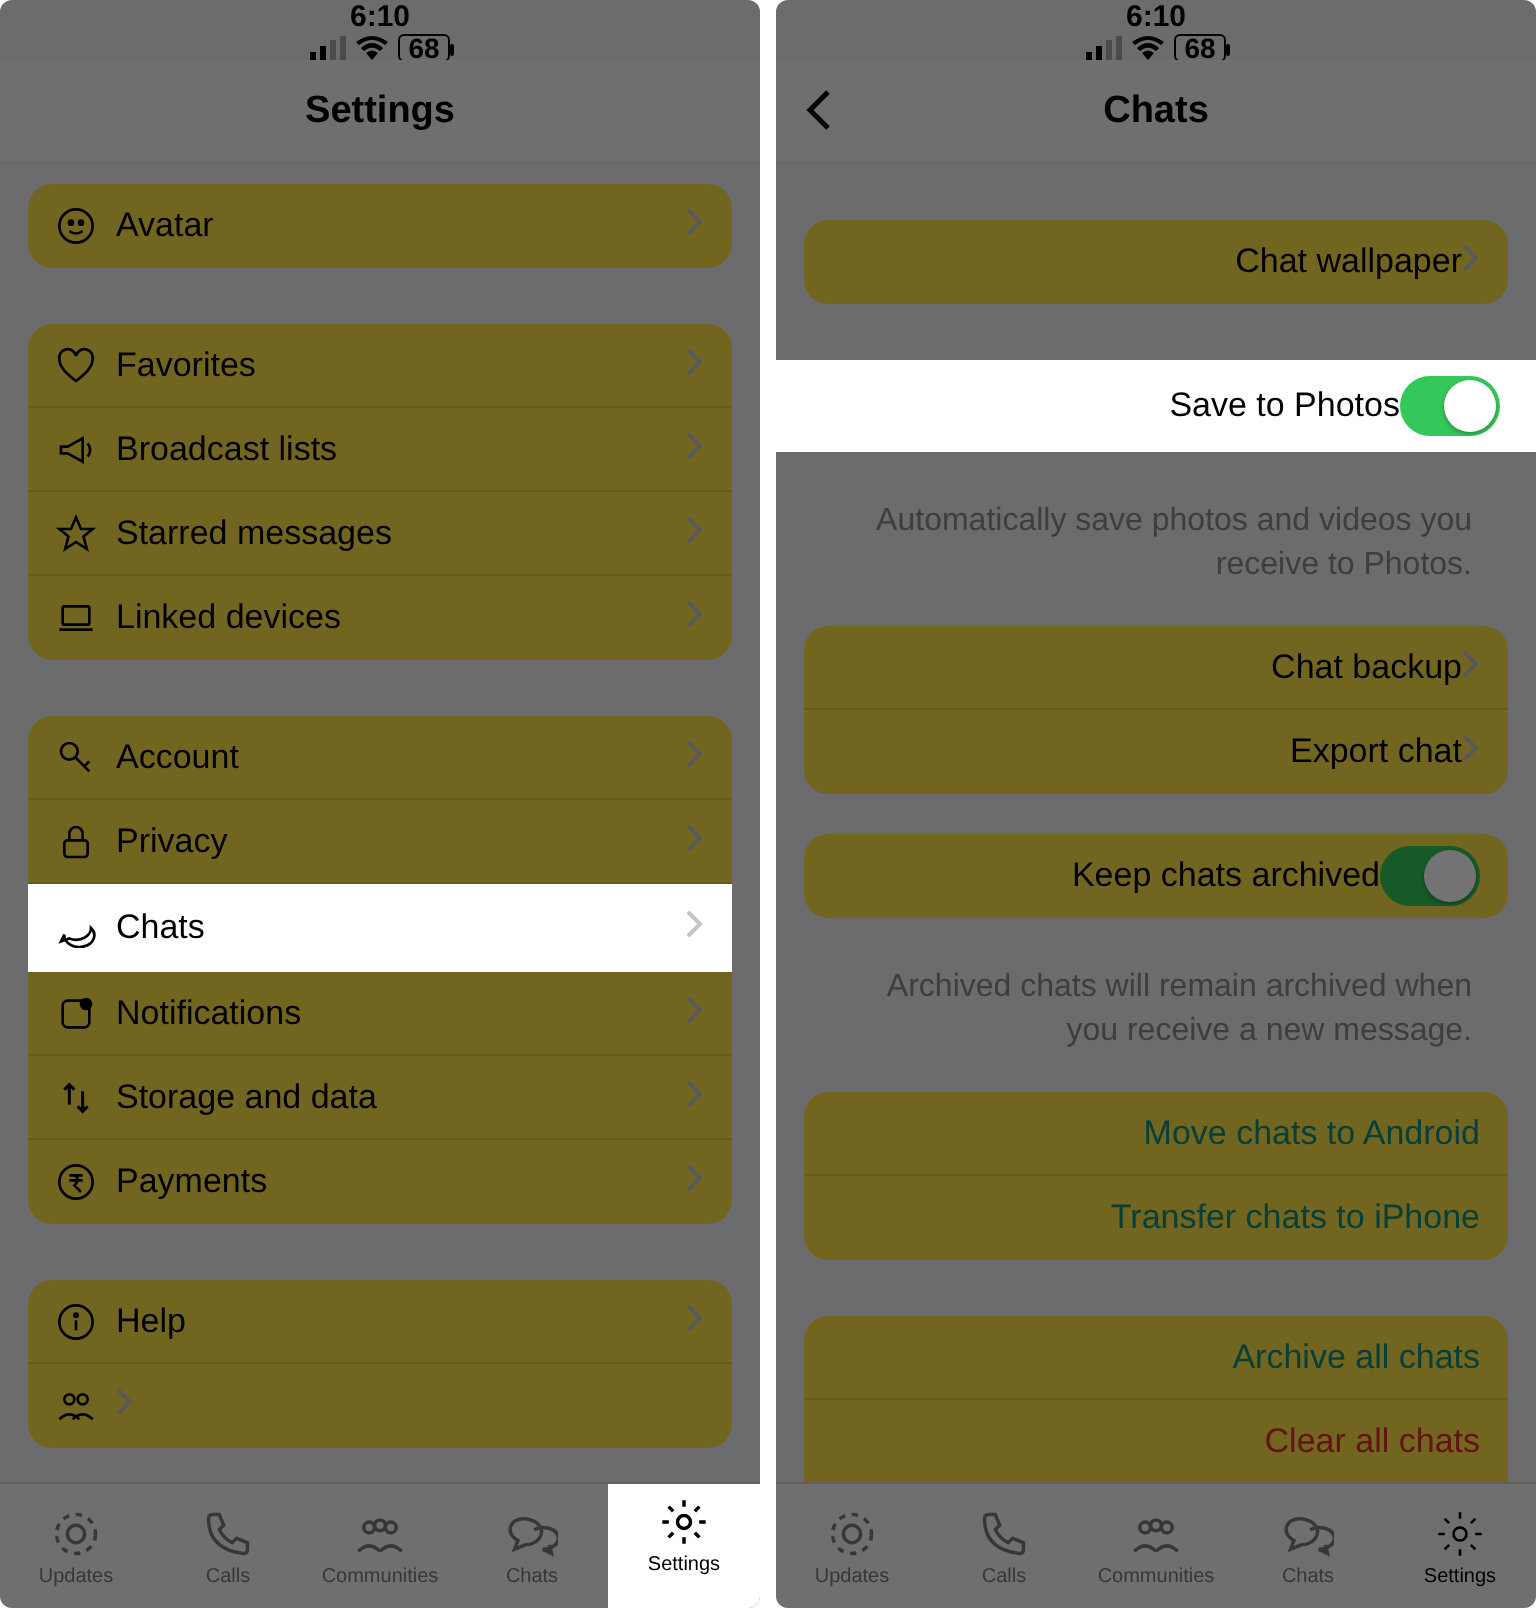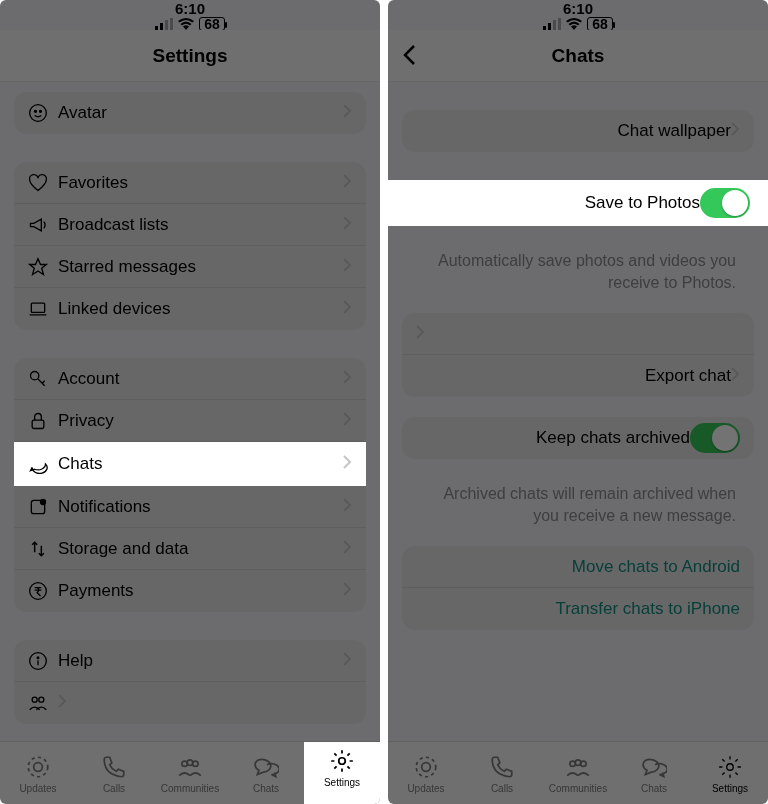--- a/index.html
+++ b/index.html
@@ -90,21 +90,21 @@
 
   .row {
     height: 42px;
     display: flex;
     align-items: center;
     padding: 0 14px;
     font-size: 17px;
     color: #000;
     border-bottom: 1px solid rgba(0,0,0,0.08);
     position: relative;
-    background: #e5e5e5;
+    background: #fde047;
   }
   .row:last-child { border-bottom: none; }
   .row .icon-slot {
     width: 30px;
     display: flex;
     align-items: center;
     flex-shrink: 0;
   }
   .row .label { flex: 1; }
   .chevron {
@@ -484,20 +484,21 @@
     </div>
 
     <div class="chats-hl" style="margin-top:28px">
       <span class="label" style="flex:1">Save to Photos</span>
       <span class="toggle on"></span>
     </div>
     <div class="caption">Automatically save photos and videos you receive to Photos.</div>
 
     <div class="group" style="margin-top:20px">
       <div class="row">
+        <span class="label">Chat backup</span>
         <span class="chevron"><svg width="9" height="14" viewBox="0 0 9 14" fill="none" stroke="currentColor" stroke-width="2">
               <path d="M1 1 L7 7 L1 13"></path>
             </svg></span>
       </div>
       <div class="row">
         <span class="label">Export chat</span>
         <span class="chevron"><svg width="9" height="14" viewBox="0 0 9 14" fill="none" stroke="currentColor" stroke-width="2">
               <path d="M1 1 L7 7 L1 13"></path>
             </svg></span>
       </div>
@@ -513,20 +514,31 @@
 
     <div class="group" style="margin-top:20px">
       <div class="row">
         <span class="label green-text">Move chats to Android</span>
       </div>
       <div class="row">
         <span class="label green-text">Transfer chats to iPhone</span>
       </div>
     </div>
 
+    <div class="group" style="margin-top:28px">
+      <div class="row">
+        <span class="label green-text">Archive all chats</span>
+      </div>
+      <div class="row">
+        <span class="label red-text">Clear all chats</span>
+      </div>
+      <div class="row">
+        <span class="label red-text">Delete all chats</span>
+      </div>
+    </div>
 
   </div>
 
   <div class="tabbar">
     <div class="tab">
       <svg viewBox="0 0 24 24" fill="none" stroke="#7a7a7e" stroke-width="1.6">
           <circle cx="12" cy="12" r="4"></circle>
           <circle cx="12" cy="12" r="9" stroke-dasharray="3 3"></circle>
         </svg>
       <span>Updates</span>

